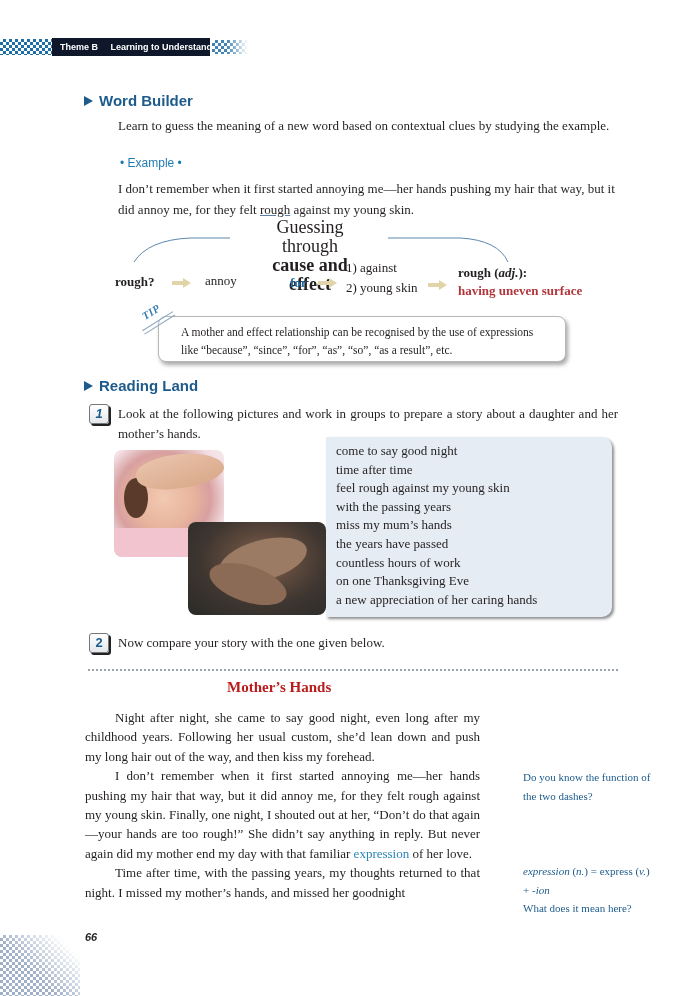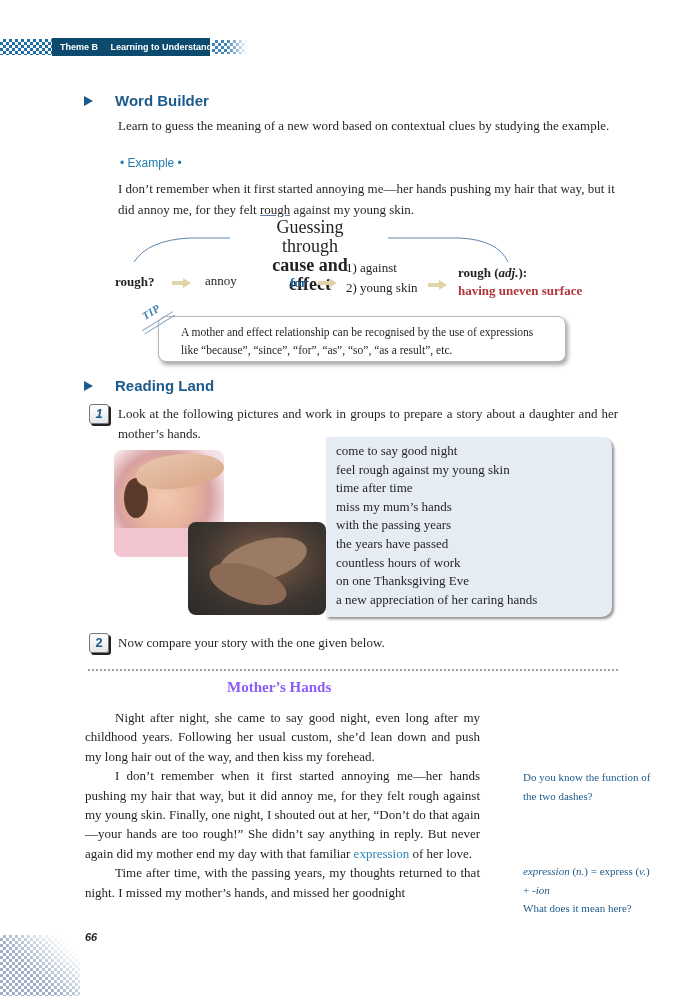--- a/index.html
+++ b/index.html
@@ -6,34 +6,34 @@
   html, body { width: 700px; height: 996px; background: #ffffff; overflow: hidden; }
   body { position: relative; font-family: "Liberation Serif", "DejaVu Serif", serif; color: #231f20; }
 
   
   .header { position: absolute; left: 0; top: 38px; height: 18px; width: 260px; }
   .checker-left { position: absolute; left: 0; top: 1px; width: 52px; height: 16px;
     background-image:
       linear-gradient(45deg, #1e6fa8 25%, transparent 25%, transparent 75%, #1e6fa8 75%),
       linear-gradient(45deg, #1e6fa8 25%, transparent 25%, transparent 75%, #1e6fa8 75%);
     background-size: 6px 6px; background-position: 0 0, 3px 3px; }
-  .banner { position: absolute; left: 52px; top: 0; width: 158px; height: 18px; background: #0c4a6e;
+  .banner { position: absolute; left: 52px; top: 0; width: 158px; height: 18px; background: #0f172a;
     color: #fff; font-family: "Liberation Sans", "DejaVu Sans", sans-serif; font-weight: bold; font-size: 9px;
     line-height: 18px; padding-left: 8px; white-space: nowrap; }
   .banner .theme { margin-right: 10px; }
   .checker-right { position: absolute; left: 212px; top: 2px; width: 36px; height: 14px;
     background-image:
       linear-gradient(45deg, #1e6fa8 25%, transparent 25%, transparent 75%, #1e6fa8 75%),
       linear-gradient(45deg, #1e6fa8 25%, transparent 25%, transparent 75%, #1e6fa8 75%);
     background-size: 6px 6px; background-position: 0 0, 3px 3px; opacity: 0.85;
     -webkit-mask-image: linear-gradient(90deg, #000 40%, transparent 100%); mask-image: linear-gradient(90deg, #000 40%, transparent 100%); }
 
   
   .section-title { position: absolute; left: 84px; font-family: "Liberation Sans", "DejaVu Sans", sans-serif;
-    font-weight: bold; font-size: 15px; color: #1d5b8c; display: flex; align-items: center; gap: 16px; }
+    font-weight: bold; font-size: 15px; color: #1d5b8c; display: flex; align-items: center; }
   .tri { display: inline-block; width: 0; height: 0; border-left: 9px solid #1d5b8c;
     border-top: 5.5px solid transparent; border-bottom: 5.5px solid transparent; margin-right: 6px; }
 
   .italic-instr { position: absolute; left: 118px; width: 500px; font-size: 13px; line-height: 20px; text-align: justify; }
 
   .example-label { position: absolute; left: 120px; top: 156px; font-family: "Liberation Sans", "DejaVu Sans", sans-serif;
     font-size: 12px; color: #1f7cb3; }
 
   .example-text { position: absolute; left: 118px; top: 178px; width: 502px; font-size: 13px; line-height: 21px; }
   .underline-rough { text-decoration: underline; text-decoration-color: #5b7fa8; }
@@ -77,21 +77,21 @@
     background: radial-gradient(ellipse at 55% 40%, #8a6d58 0%, #5f4a3d 30%, #3d3530 60%, #2a2a28 100%); }
   .photo2 .h1 { position: absolute; left: 30px; top: 18px; width: 90px; height: 40px; border-radius: 50%; background: #9c7b64; transform: rotate(-15deg); }
   .photo2 .h2 { position: absolute; left: 20px; top: 44px; width: 80px; height: 36px; border-radius: 50%; background: #8b6b55; transform: rotate(18deg); }
 
   
   .phrase-box { position: absolute; left: 326px; top: 437px; width: 286px; height: 180px; background: #e6ecf4;
     border-radius: 0 10px 10px 0; box-shadow: 2px 2px 3px rgba(0,0,0,0.45); padding: 5px 0 0 10px; font-size: 13px; line-height: 18.6px; }
 
   .dotted-rule { position: absolute; left: 88px; top: 669px; width: 530px; border-top: 2px dotted #9aa3ab; }
 
-  .story-title { position: absolute; left: 227px; top: 679px; font-family: "Liberation Serif", serif; font-weight: bold; font-size: 15px; color: #8b5cf6; }
+  .story-title { position: absolute; left: 227px; top: 679px; font-family: "Liberation Serif", serif; font-weight: bold; font-size: 15px; color: #b91c1c; }
 
   .story { position: absolute; left: 85px; top: 708px; width: 395px; font-size: 13px; line-height: 19.4px; text-align: justify; }
   .story p { text-indent: 30px; }
   .story .blue { color: #2a86b8; }
 
   .side-note { position: absolute; left: 523px; width: 135px; font-size: 11px; line-height: 18.5px; color: #1d5b8c; }
   .side-note i { font-style: italic; }
 
   .page-num { position: absolute; left: 85px; top: 931px; font-family: "Liberation Sans", sans-serif; font-style: italic; font-weight: bold; font-size: 11px; color: #231f20; }
   .checker-bottom { position: absolute; left: 0; top: 935px; width: 80px; height: 61px;
@@ -182,24 +182,24 @@
     <div class="hair"></div>
     <div class="hand"></div>
 </div>
 <div class="photo2">
   <div class="h1"></div>
     <div class="h2"></div>
 </div>
 
 <div class="phrase-box">
   <div>come to say good night</div>
+  <div>time after time</div>
   <div>feel rough against my young skin</div>
-  <div>time after time</div>
+  <div>with the passing years</div>
   <div>miss my mum’s hands</div>
-  <div>with the passing years</div>
   <div>the years have passed</div>
   <div>countless hours of work</div>
   <div>on one Thanksgiving Eve</div>
   <div>a new appreciation of her caring hands</div>
 </div>
 
 <div class="badge" style="top:633px; font-style:normal;">2</div>
 <div class="italic-instr" style="top:633px;">Now compare your story with the one given below.</div>
 
 <div class="dotted-rule"></div>

